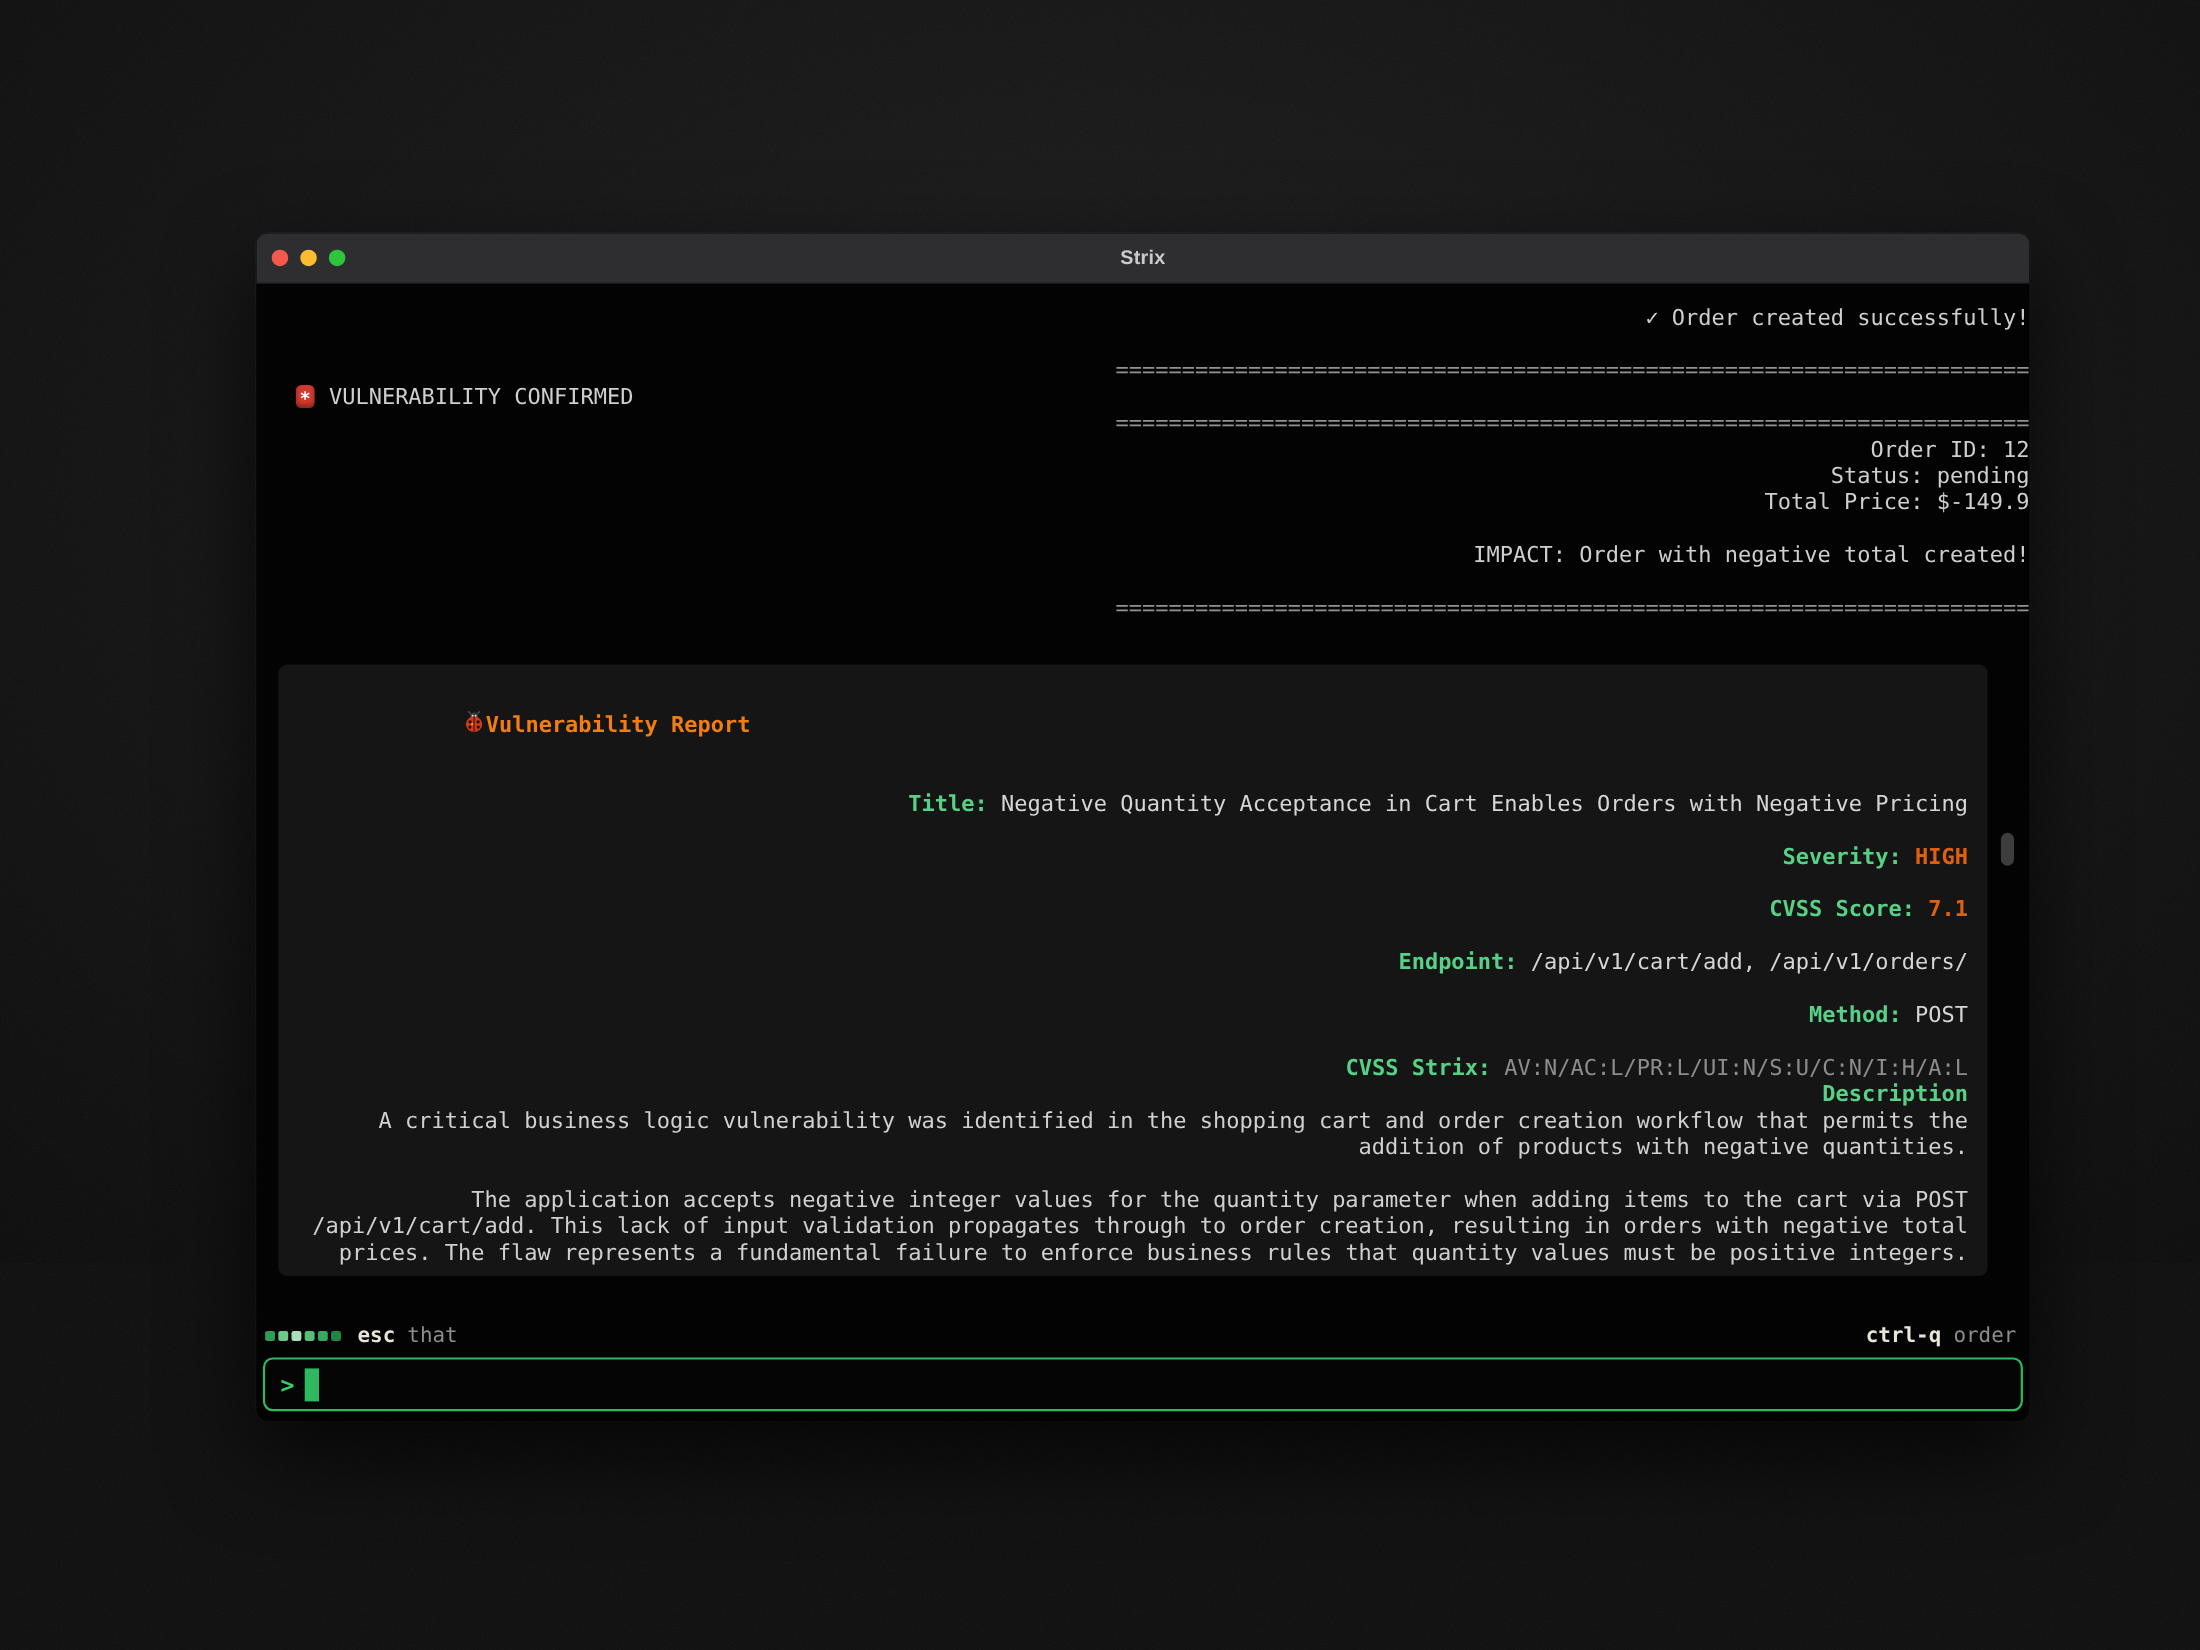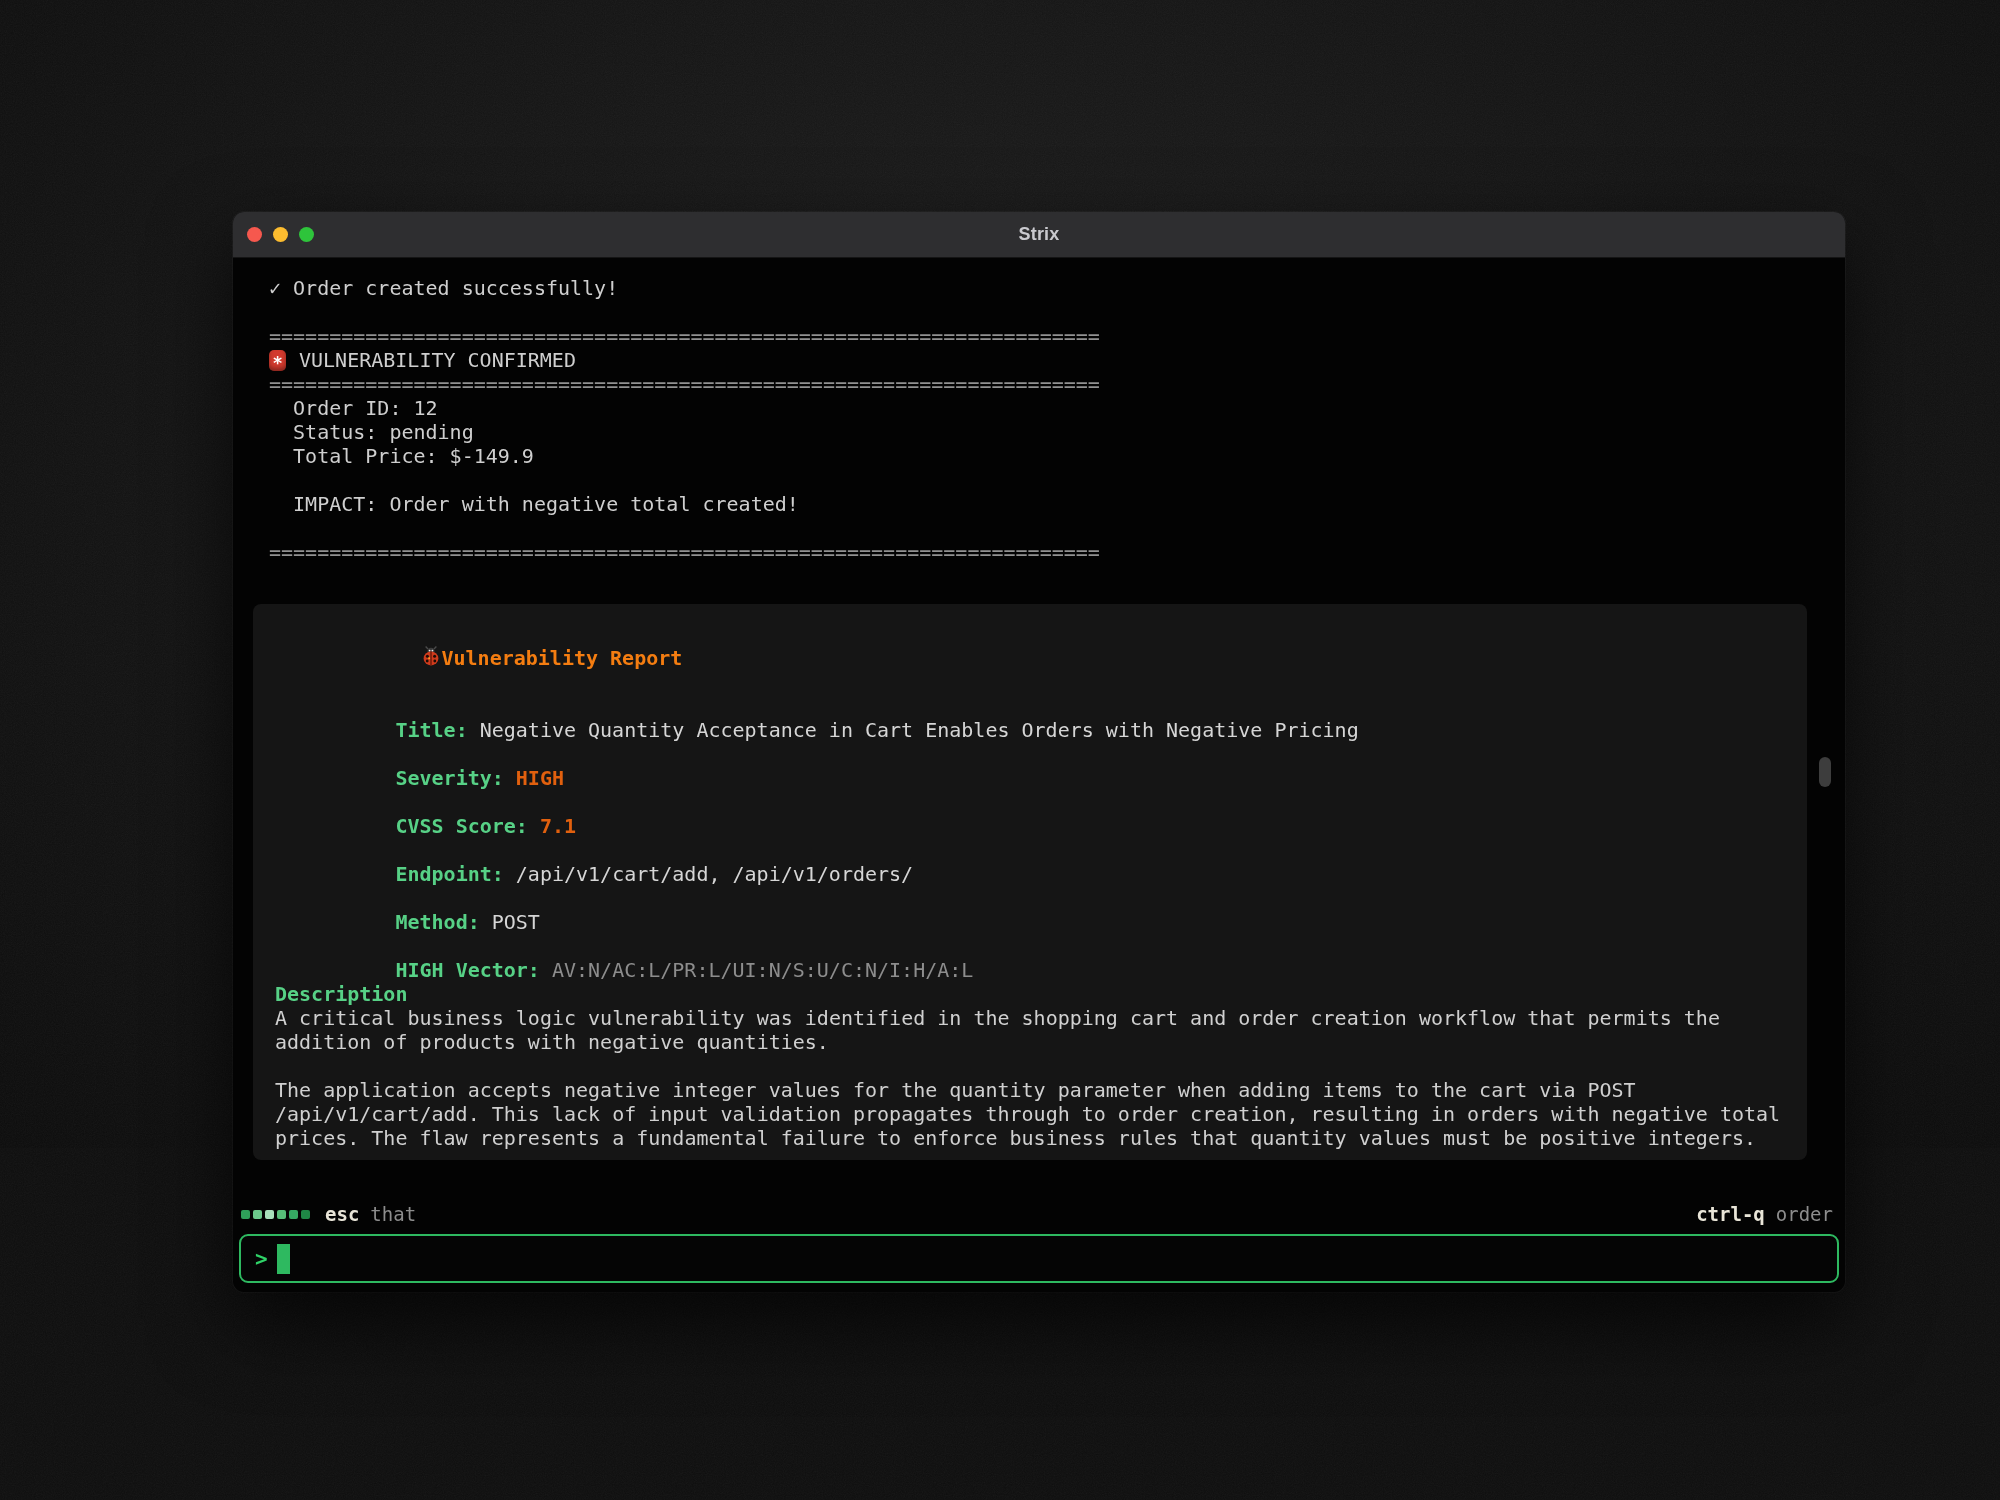--- a/index.html
+++ b/index.html
@@ -5,20 +5,21 @@
   * { box-sizing: border-box; }
   html, body { margin: 0; padding: 0; }
   body {
     width: 2000px; height: 1500px; overflow: hidden;
     background: #0e0e0e;
     font-family: "DejaVu Sans Mono", monospace;
   }
   .page {
     position: relative; width: 2000px; height: 1148px;
     background: radial-gradient(ellipse at 50% 38%, #1d1d1d 0%, #161616 40%, #0c0c0c 100%);
+    text-align: right;
   }
   .noise-svg { position: absolute; inset: 0; opacity: .18; }
 
   
   .window {
     position: absolute; left: 233px; top: 212px; width: 1612px; height: 1080px;
     background: #030303; border-radius: 11px; overflow: hidden;
     box-shadow: 0 30px 80px rgba(0,0,0,.7), 0 0 0 1px rgba(255,255,255,.04);
     display: flex; flex-direction: column;
   }
@@ -179,21 +180,21 @@
         <div class="row">
           <span class="lbl">CVSS Score:</span><span class="val orange">7.1</span>
         </div>
         <div class="row">
           <span class="lbl">Endpoint:</span><span class="val">/api/v1/cart/add, /api/v1/orders/</span>
         </div>
         <div class="row">
           <span class="lbl">Method:</span><span class="val">POST</span>
         </div>
         <div class="row">
-          <span class="lbl">HIGH Vector:</span><span class="val dim">AV:N/AC:L/PR:L/UI:N/S:U/C:N/I:H/A:L</span>
+          <span class="lbl">CVSS Strix:</span><span class="val dim">AV:N/AC:L/PR:L/UI:N/S:U/C:N/I:H/A:L</span>
         </div>
 
         <div class="desc-heading">Description</div>
         <p class="para">A critical business logic vulnerability was identified in the shopping cart and order creation workflow that permits the addition of products with negative quantities.</p>
         <p class="para">The application accepts negative integer values for the quantity parameter when adding items to the cart via POST /api/v1/cart/add. This lack of input validation propagates through to order creation, resulting in orders with negative total prices. The flaw represents a fundamental failure to enforce business rules that quantity values must be positive integers.</p>
       </div>
 
       <div class="scrollbar-thumb"></div>
     </div>
 

